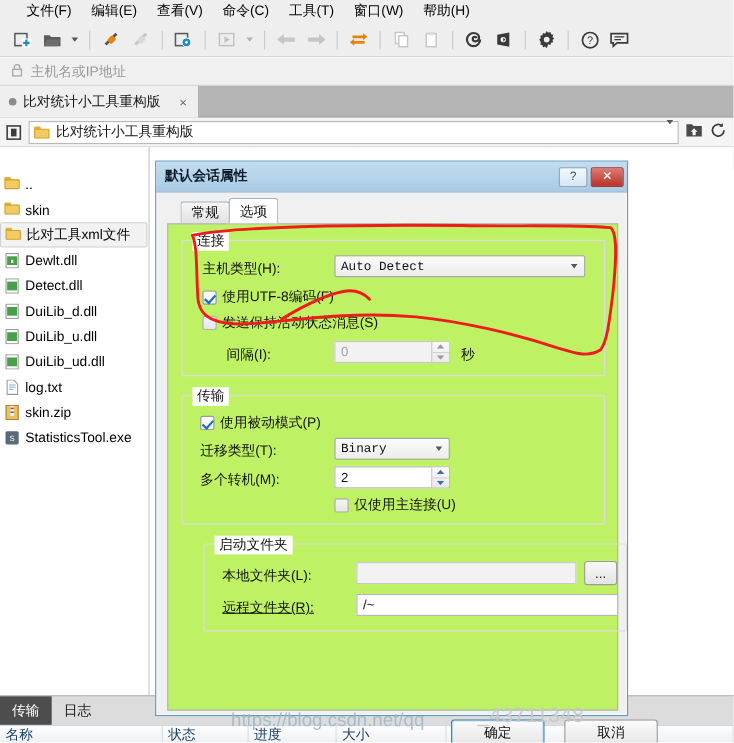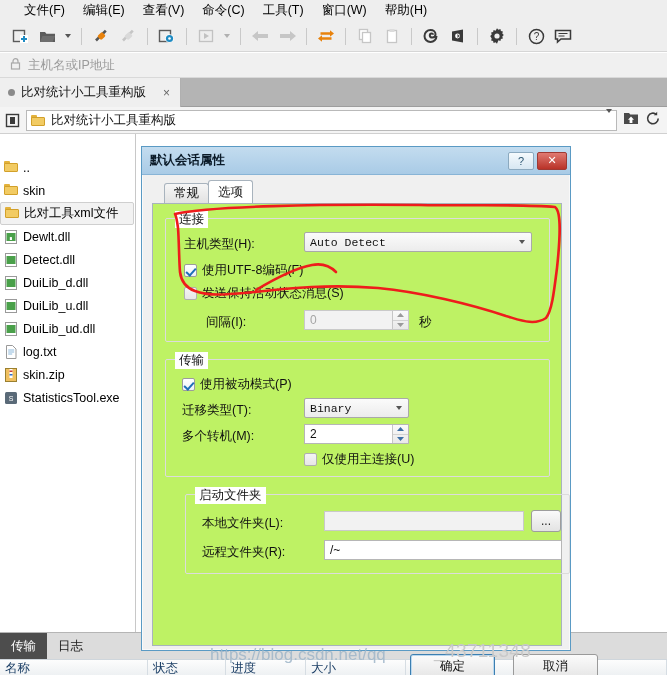--- a/index.html
+++ b/index.html
@@ -596,21 +596,21 @@
 
         <div class="group" style="left:12px; top:290px; width:385px; height:80px;margin-left:20px;">
           <span class="glabel">启动文件夹</span>
 
           <span class="lbl" style="left:16px; top:20px;">本地文件夹(L):</span>
           <div class="txtfield disabled" style="left:138px; top:16px; width:200px;">
             <span></span>
           </div>
           <div class="smallbtn" style="left:345px; top:15px;">...</div>
 
-          <span class="lbl" style="left:16px; top:49px;">远程文件夹(R):</span>
+          <span class="lbl" style="left:16px; top:49px;text-decoration:underline;">远程文件夹(R):</span>
           <div class="txtfield" style="left:138px; top:45px; width:238px;">
             <span>/~</span>
           </div>
         </div>
 
       </div>
 
       <div class="dlgbtn default" style="left:268px; top:479px;">确定</div>
       <div class="dlgbtn" style="left:371px; top:479px;">取消</div>
 

